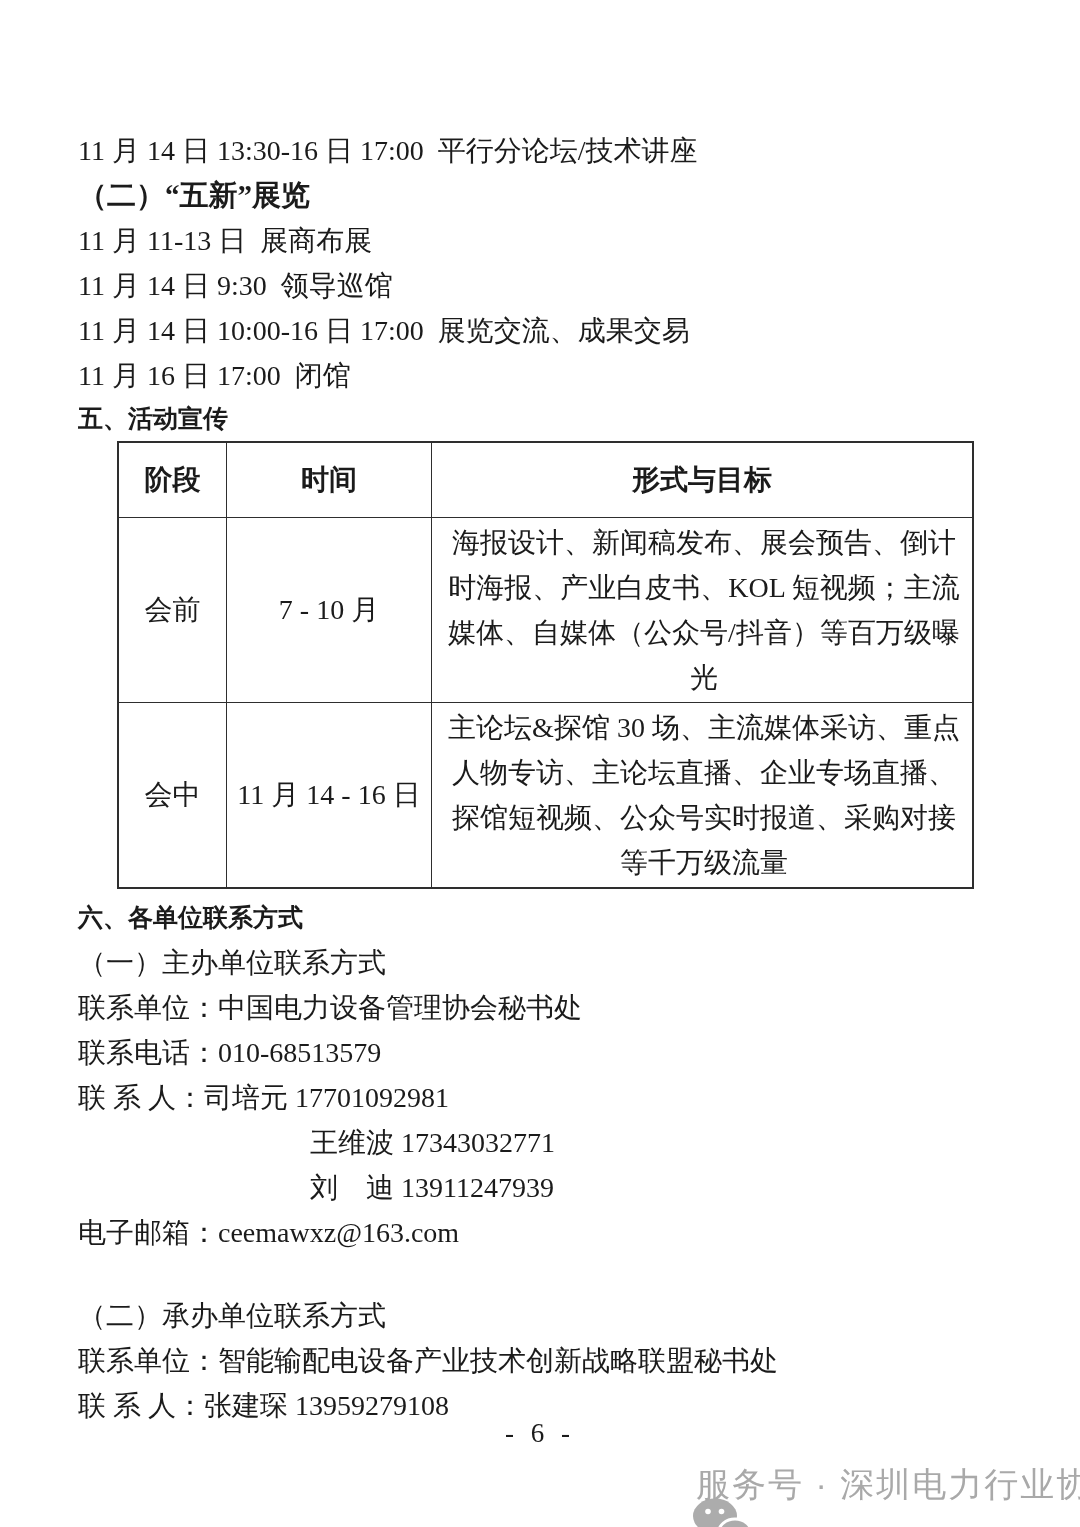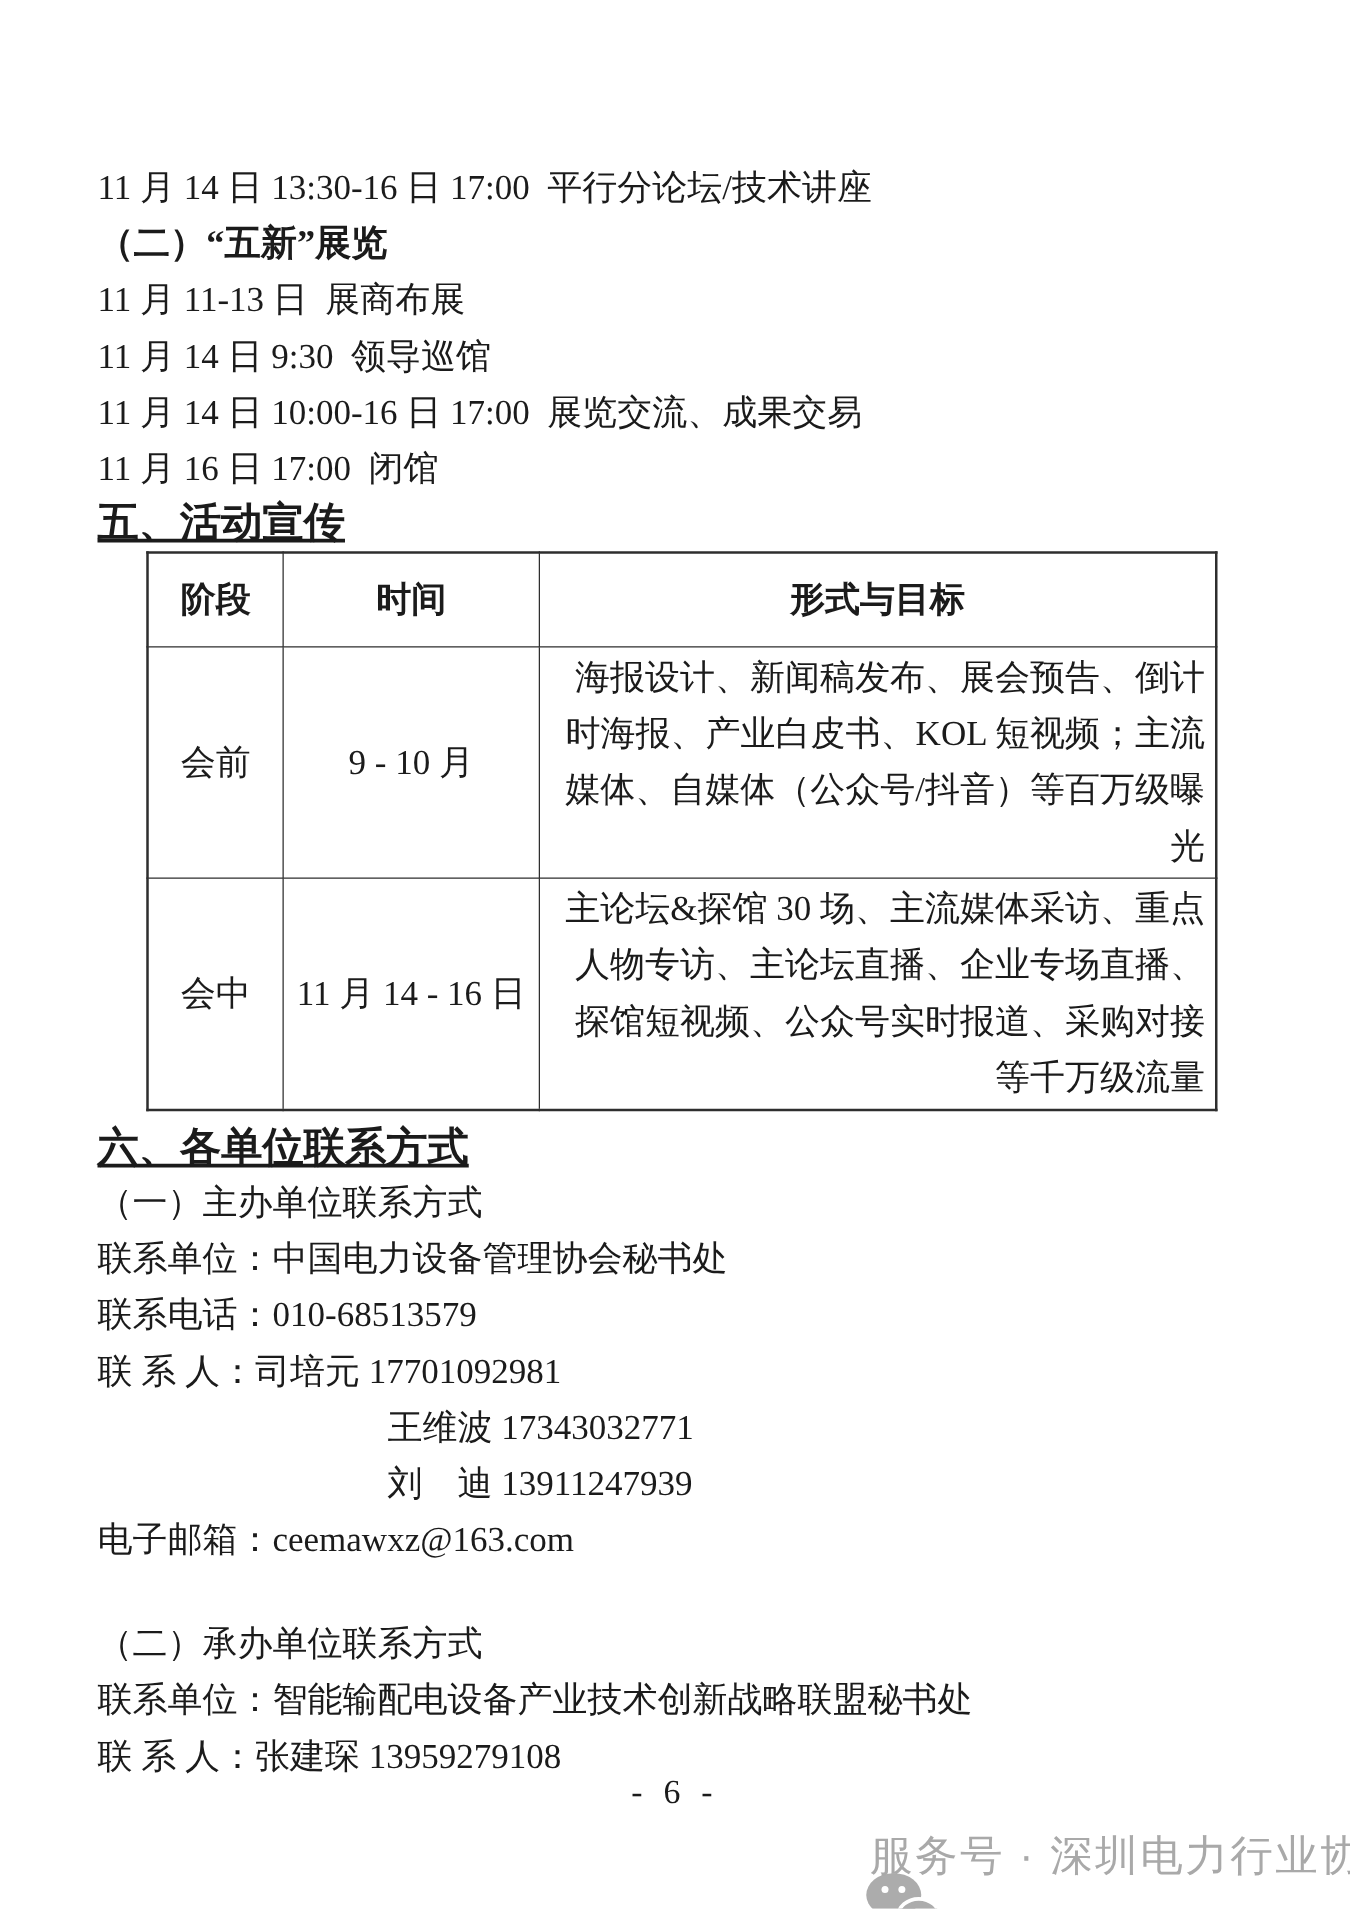--- a/index.html
+++ b/index.html
@@ -18,24 +18,23 @@
     margin: 0 0 0 78px;
     height: 45px;
     line-height: 45px;
     font-size: 28px;
     white-space: pre;
   }
   .bold-serif { font-weight: bold; font-size: 29px; }
   .heading-hei {
     font-family: "Liberation Sans", "DejaVu Sans", sans-serif;
     font-weight: bold;
-    font-size: 33px;
+    font-size: 25px;
     height: 40px;
     line-height: 40px;
-    text-decoration: underline;
   }
   .heading-hei.six { height: 45px; line-height: 45px; margin-top: 6px; }
   .indent { margin-left: 310px; }
   .blank-line { height: 38px; }
 
   table.promo {
     border-collapse: collapse;
     table-layout: fixed;
     margin: 3px 0 0 117px;
     width: 845px;
@@ -51,21 +50,21 @@
     height: 72px;
     font-size: 28px;
   }
   .promo td.stage-cell, .promo td.time-cell {
     text-align: center;
     vertical-align: middle;
     white-space: pre;
     margin-left: 31px;
   }
   .promo td.content-cell {
-    text-align: right;
+    text-align: center;
     vertical-align: middle;
     padding: 2px 8px 2px 12px;
     line-height: 45px;
   }
   .promo tr.r1 { height: 137px; }
   .promo tr.r2 { height: 133px; }
   .promo tr.r3 { height: 88px; }
 
   .page-number {
     position: absolute;
@@ -111,21 +110,21 @@
       <thead>
         <tr>
           <th style="width:105px">阶段</th>
           <th style="width:202px">时间</th>
           <th style="width:538px">形式与目标</th>
         </tr>
       </thead>
       <tbody>
         <tr class="r1">
           <td class="stage-cell">会前</td>
-          <td class="time-cell">9 - 10 月</td>
+          <td class="time-cell">7 - 10 月</td>
           <td class="content-cell">海报设计、新闻稿发布、展会预告、倒计时海报、产业白皮书、KOL 短视频；主流媒体、自媒体（公众号/抖音）等百万级曝光</td>
         </tr>
         <tr class="r2">
           <td class="stage-cell">会中</td>
           <td class="time-cell">11 月 14 - 16 日</td>
           <td class="content-cell">主论坛&amp;探馆 30 场、主流媒体采访、重点人物专访、主论坛直播、企业专场直播、探馆短视频、公众号实时报道、采购对接等千万级流量</td>
         </tr>
       </tbody>
     </table>
 

